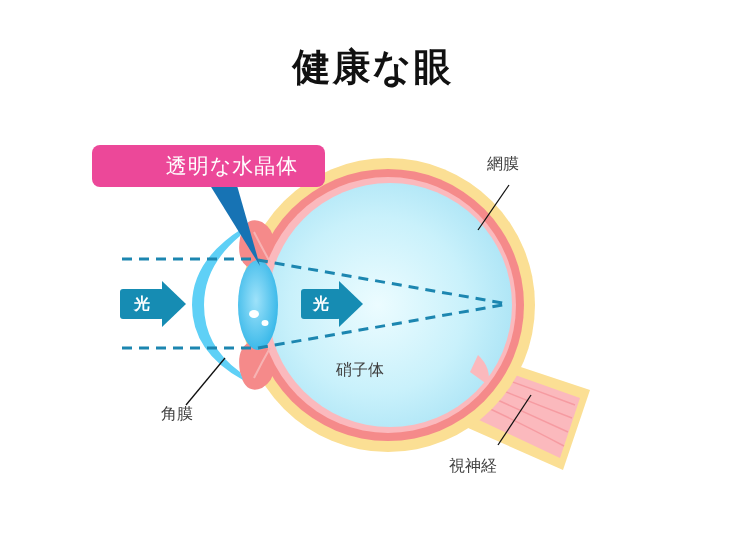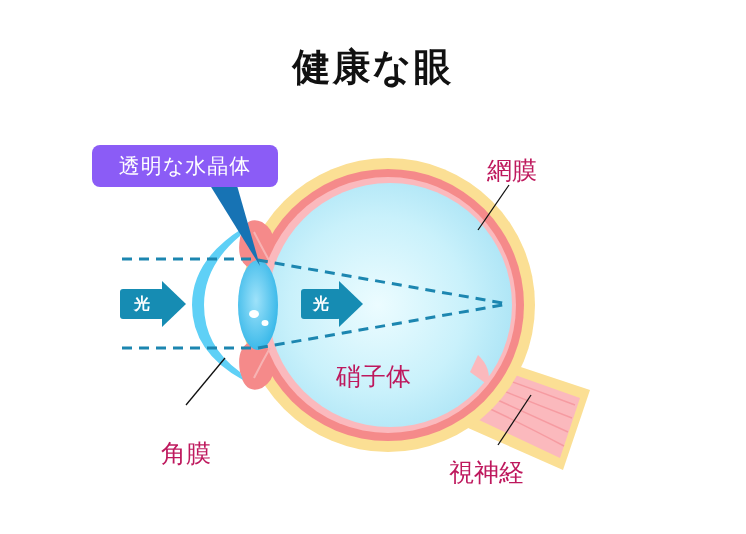--- a/index.html
+++ b/index.html
@@ -1,24 +1,24 @@
 <!DOCTYPE html>
 <html><head>
   <meta charset="utf-8">
   <style>
     html, body { margin: 0; padding: 0; background: #ffffff; }
     body { width: 746px; height: 534px; position: relative; overflow: hidden;
            font-family: "DejaVu Sans", "Liberation Sans", sans-serif; }
     .title { position: absolute; left: 0; width: 746px; top: 42px; text-align: center;
              font-size: 38px; font-weight: bold; color: #111111; letter-spacing: 2px; }
     svg.diagram { position: absolute; left: 0; top: 0; }
-    .label { position: absolute; font-size: 25px; color: #be185d; white-space: nowrap; text-align: right; }
+    .label { position: absolute; font-size: 16px; color: #404040; white-space: nowrap; text-align: right; }
     .callout { position: absolute; left: 92px; top: 145px; width: 186px; height: 42px;
-               background: #8b5cf6; border-radius: 8px; color: #ffffff; font-size: 21px;
-               display: flex; align-items: center; justify-content: center; letter-spacing: 1px; }
+               background: #ec4899; border-radius: 8px; color: #ffffff; font-size: 21px;
+               display: flex; align-items: center; justify-content: center; letter-spacing: 1px; padding-left: 47px; }
     .arrow-label { position: absolute; color: #ffffff; font-size: 16px; font-weight: bold; }
   </style>
 </head>
 <body>
 
 <div class="title">健康な眼</div>
 
 <svg class="diagram" width="746" height="534" viewBox="0 0 746 534">
   <defs>
     <radialGradient id="vitGrad" cx="0.45" cy="0.5" r="0.6">
@@ -91,15 +91,15 @@
     <path d="M339 281 L363 304 L339 327 Z" fill="#168cb3"></path>
   </g>
 </svg>
 
 <div class="callout">透明な水晶体</div>
 
 <div class="arrow-label" style="left:134px; top:294px;">光</div>
 <div class="arrow-label" style="left:313px; top:294px;">光</div>
 
 <div class="label" style="left:487px; top:154px;">網膜</div>
-<div class="label" style="left:161px; top:404px;margin-top:33px;">角膜</div>
+<div class="label" style="left:161px; top:404px;">角膜</div>
 <div class="label" style="left:336px; top:360px;">硝子体</div>
 <div class="label" style="left:449px; top:456px;">視神経</div>
 
 </body></html>

